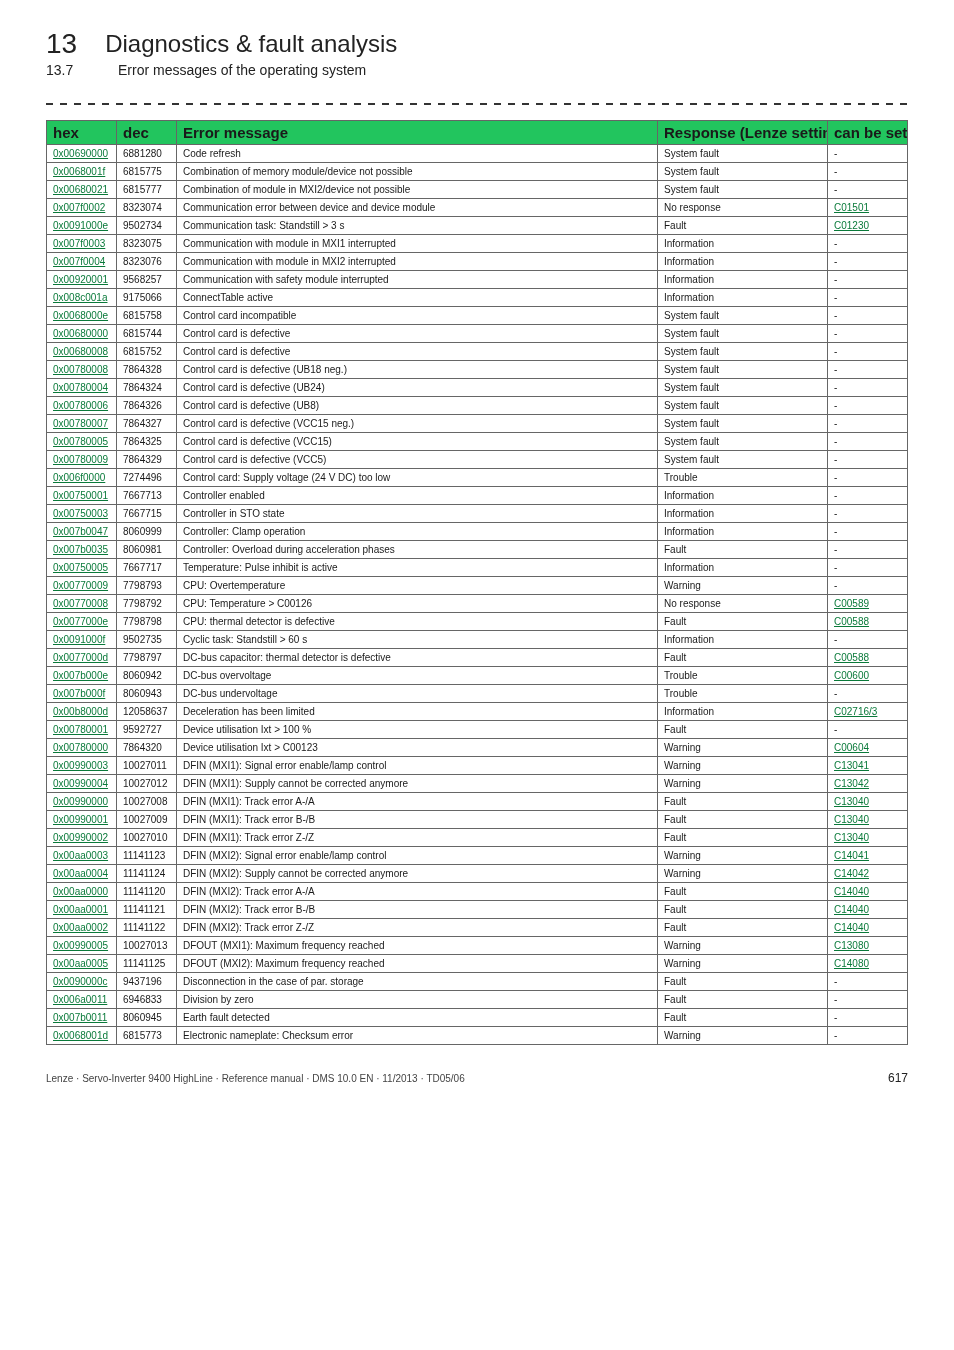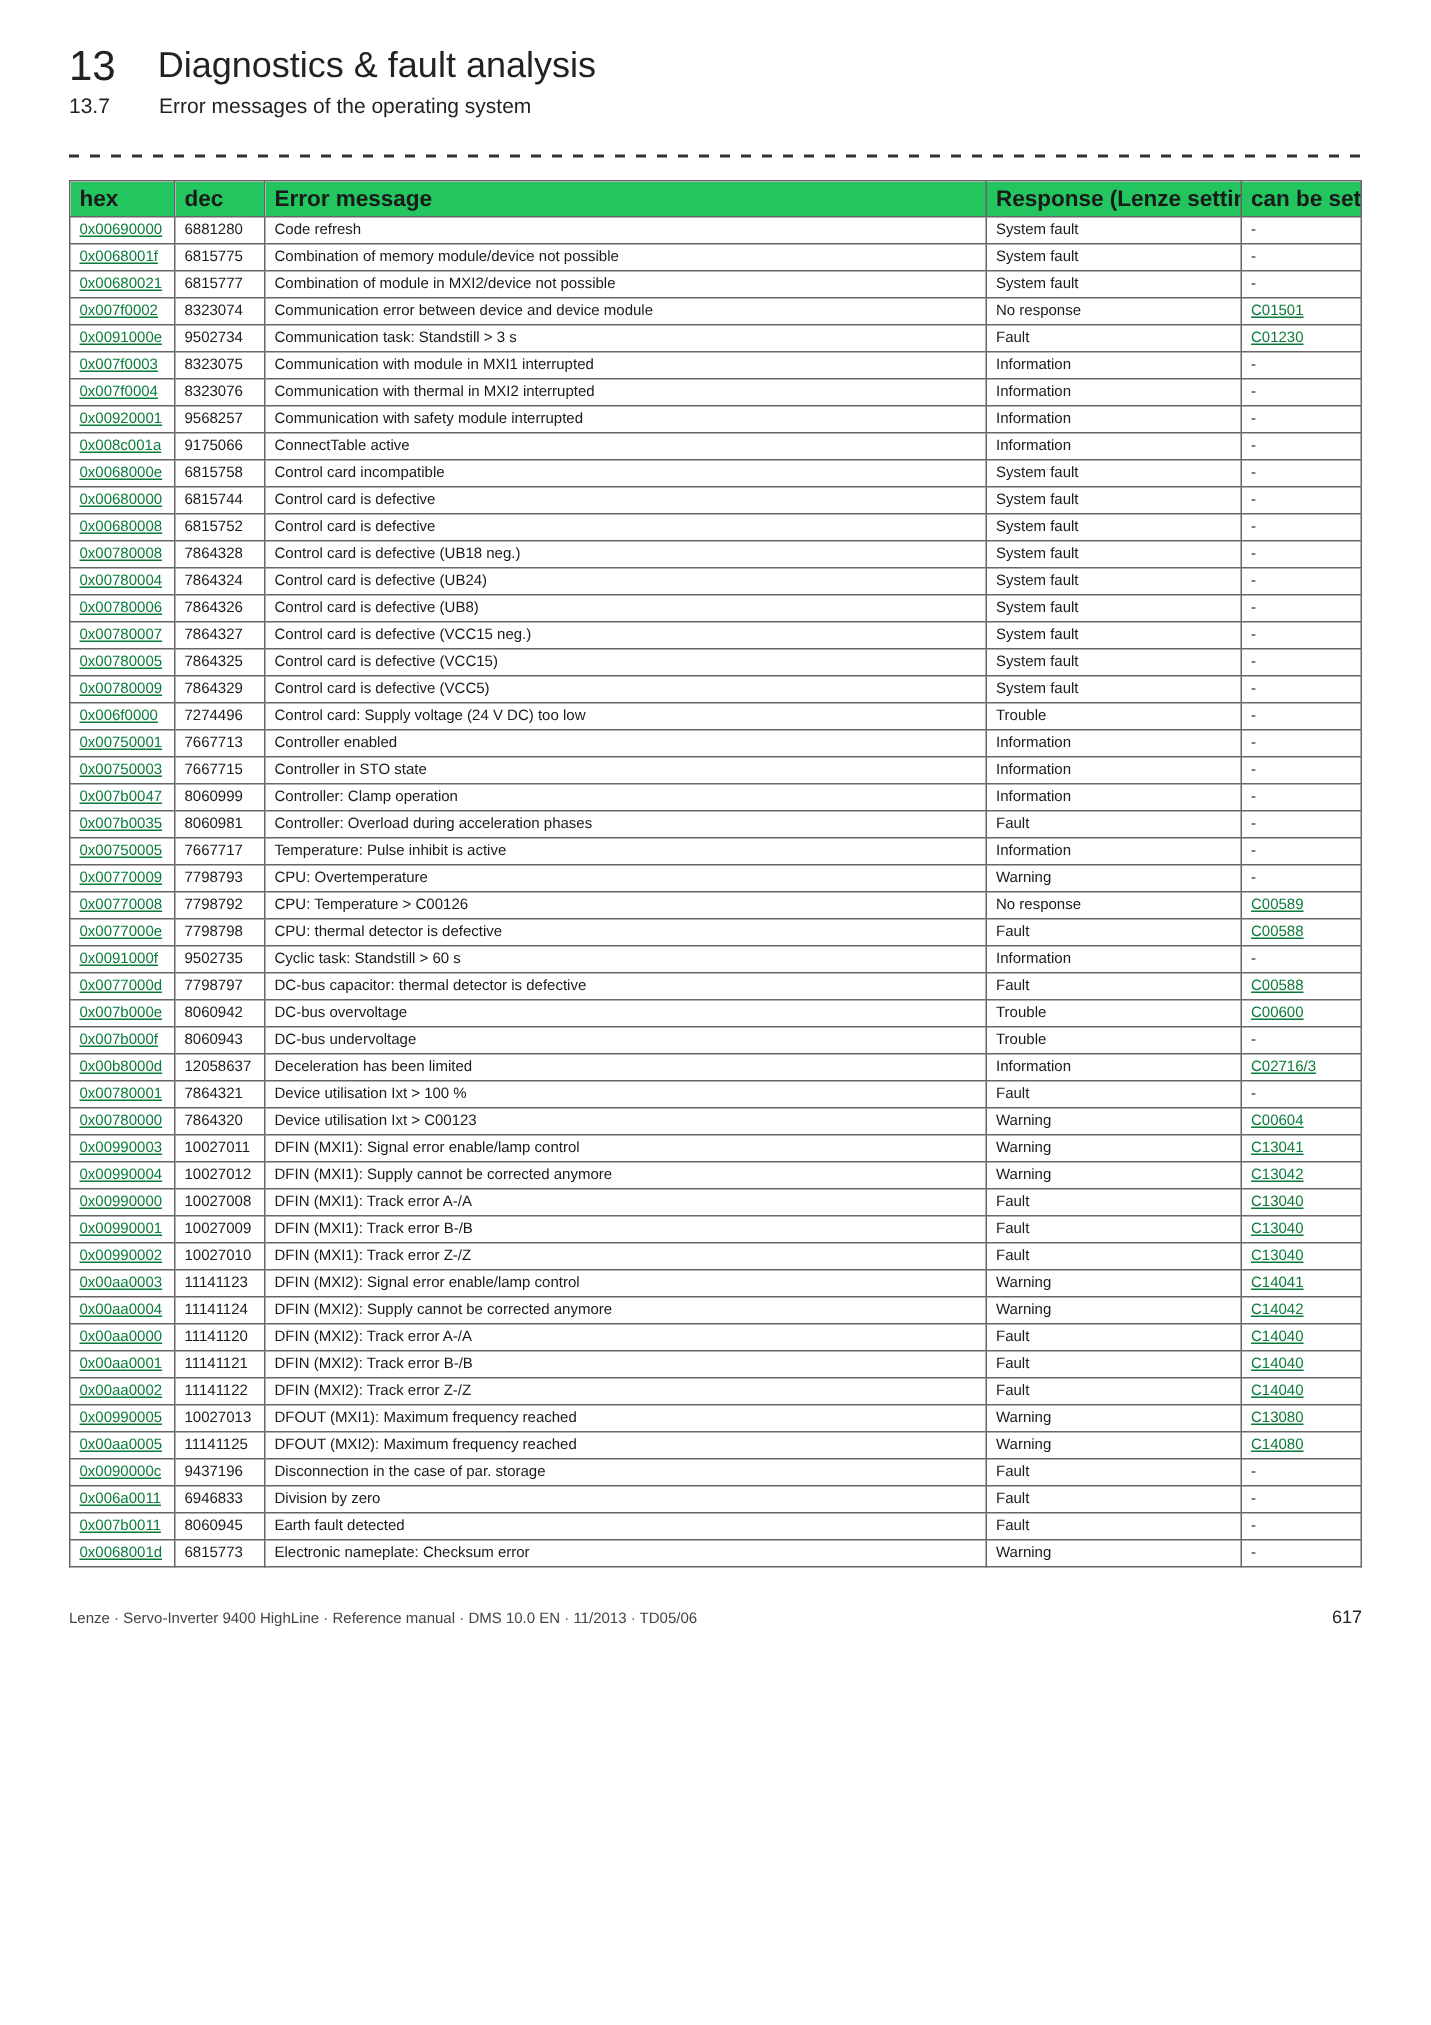--- a/index.html
+++ b/index.html
@@ -26,21 +26,21 @@
     color: #222;
   }
   .chapter-title {
     font-size: 24px;
     font-weight: 400;
     color: #222;
   }
   .sub-row {
     display: flex;
     align-items: center;
-    gap: 16px;
+    gap: 28px;
     margin-top: 2px;
   }
   .sub-num {
     font-size: 14px;
     color: #222;
     width: 44px;
   }
   .sub-title {
     font-size: 14px;
     color: #222;
@@ -171,21 +171,21 @@
         <tr>
           <td><span class="hexlink">0x007f0003</span></td>
           <td>8323075</td>
           <td>Communication with module in MXI1 interrupted</td>
           <td>Information</td>
           <td>-</td>
         </tr>
         <tr>
           <td><span class="hexlink">0x007f0004</span></td>
           <td>8323076</td>
-          <td>Communication with thermal in MXI2 interrupted</td>
+          <td>Communication with module in MXI2 interrupted</td>
           <td>Information</td>
           <td>-</td>
         </tr>
         <tr>
           <td><span class="hexlink">0x00920001</span></td>
           <td>9568257</td>
           <td>Communication with safety module interrupted</td>
           <td>Information</td>
           <td>-</td>
         </tr>
@@ -352,21 +352,21 @@
         </tr>
         <tr>
           <td><span class="hexlink">0x00b8000d</span></td>
           <td>12058637</td>
           <td>Deceleration has been limited</td>
           <td>Information</td>
           <td><span class="setlink">C02716/3</span></td>
         </tr>
         <tr>
           <td><span class="hexlink">0x00780001</span></td>
-          <td>7864321</td>
+          <td>9592727</td>
           <td>Device utilisation Ixt &gt; 100 %</td>
           <td>Fault</td>
           <td>-</td>
         </tr>
         <tr>
           <td><span class="hexlink">0x00780000</span></td>
           <td>7864320</td>
           <td>Device utilisation Ixt &gt; C00123</td>
           <td>Warning</td>
           <td><span class="setlink">C00604</span></td>

